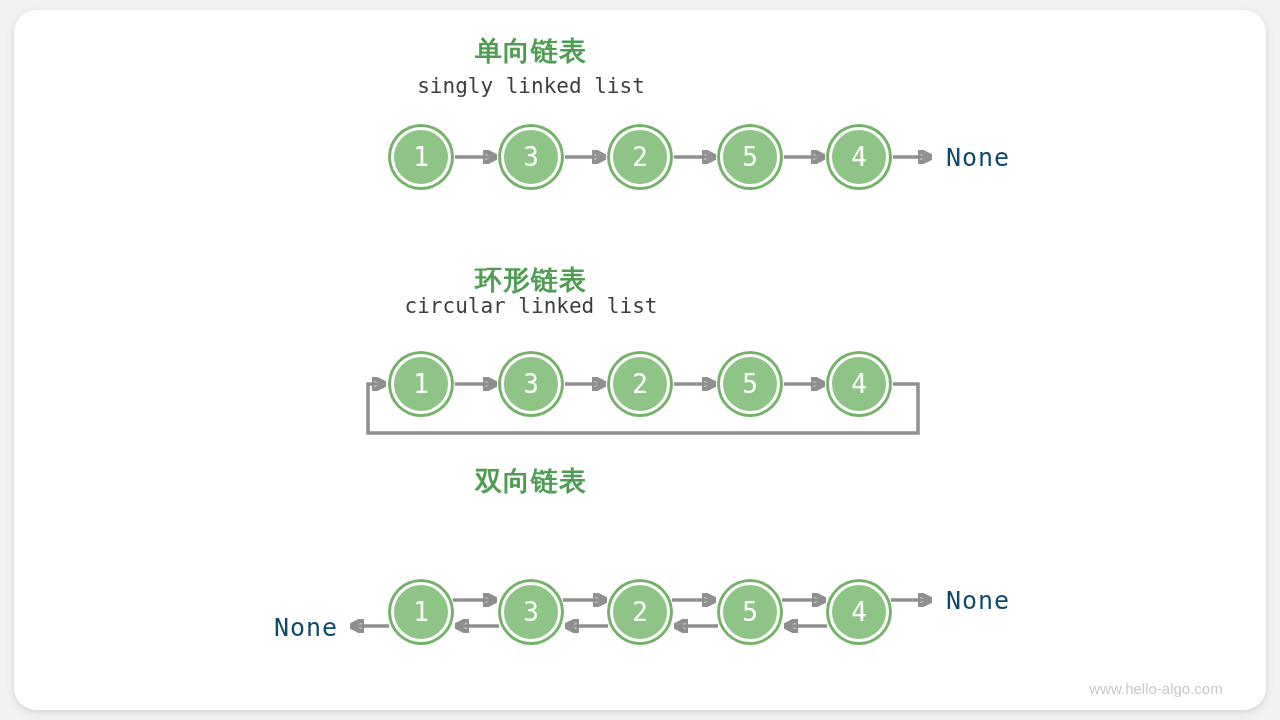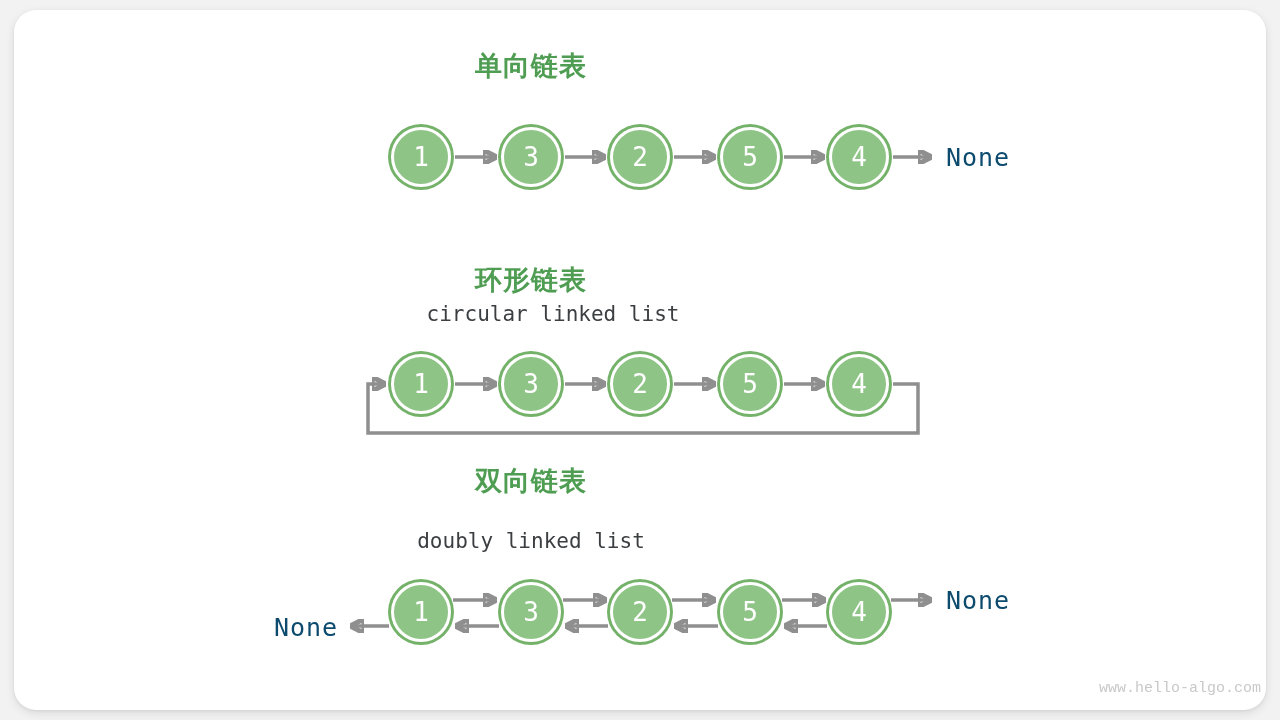--- a/index.html
+++ b/index.html
@@ -83,25 +83,24 @@
     letter-spacing: 1px;
     white-space: nowrap;
     z-index: 3;
   }
   .watermark {
     position: absolute;
     transform: translate(-50%, -50%);
     left: 1156px;
     top: 688px;
     color: #C9C9C9;
-    font-family: Liberation Mono, monospace;
+    font-family: Liberation Sans, sans-serif;
     font-size: 15px;
     white-space: nowrap;
     z-index: 3;
-    margin-left: 24px;
   }
 </style>
 </head>
 <body>
 
 <div class="stage">
   <div class="card"></div>
 
   <svg class="arrows" viewBox="0 0 1280 720" xmlns="http://www.w3.org/2000/svg">
     <defs>
@@ -133,27 +132,27 @@
       <line x1="782" y1="600" x2="824" y2="600" marker-end="url(#ah)"></line>
       <line x1="891" y1="600" x2="930" y2="600" marker-end="url(#ah)"></line>
       <line x1="499" y1="626" x2="457" y2="626" marker-end="url(#ah)"></line>
       <line x1="608" y1="626" x2="567" y2="626" marker-end="url(#ah)"></line>
       <line x1="718" y1="626" x2="676" y2="626" marker-end="url(#ah)"></line>
       <line x1="827" y1="626" x2="786" y2="626" marker-end="url(#ah)"></line>
       <line x1="389" y1="626" x2="352" y2="626" marker-end="url(#ah)"></line>
     </g>
   </svg>
 
-  <div class="section-title" style="left:531px; top:51px;margin-top:15px;">单向链表</div>
+  <div class="section-title" style="left:531px; top:51px;">单向链表</div>
+  <div class="section-subtitle" style="left:531px; top:86px;">singly linked list</div>
 
   <div class="section-title" style="left:531px; top:280px;">环形链表</div>
-  <div class="section-subtitle" style="left:531px; top:314px;margin-left:22px;">circular linked list</div>
+  <div class="section-subtitle" style="left:531px; top:306px;">circular linked list</div>
 
   <div class="section-title" style="left:531px; top:481px;">双向链表</div>
-  <div class="section-subtitle" style="left:531px; top:541px;">doubly linked list</div>
 
   <div>
       <div class="node" style="left: 391px; top: 127px;">1</div>
       <div class="node" style="left: 501px; top: 127px;">3</div>
       <div class="node" style="left: 610px; top: 127px;">2</div>
       <div class="node" style="left: 720px; top: 127px;">5</div>
       <div class="node" style="left: 829px; top: 127px;">4</div>
     </div>
   <div>
       <div class="node" style="left: 391px; top: 354px;">1</div>

